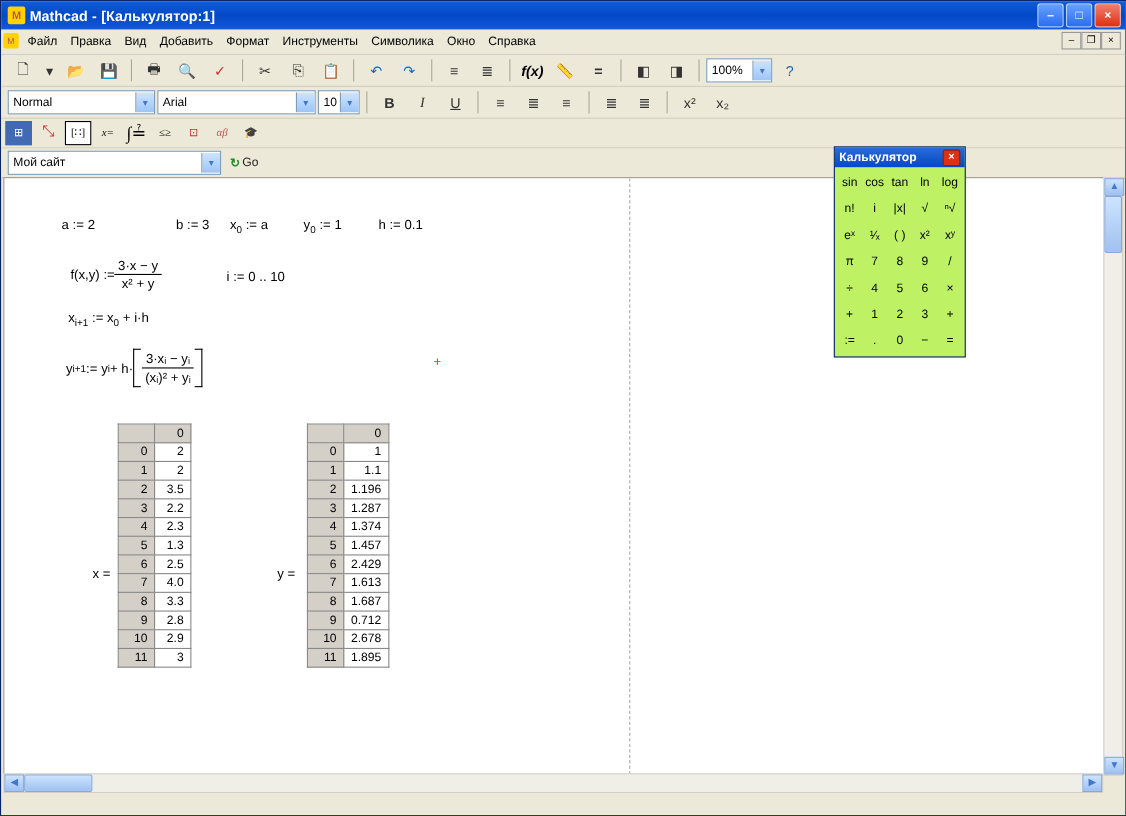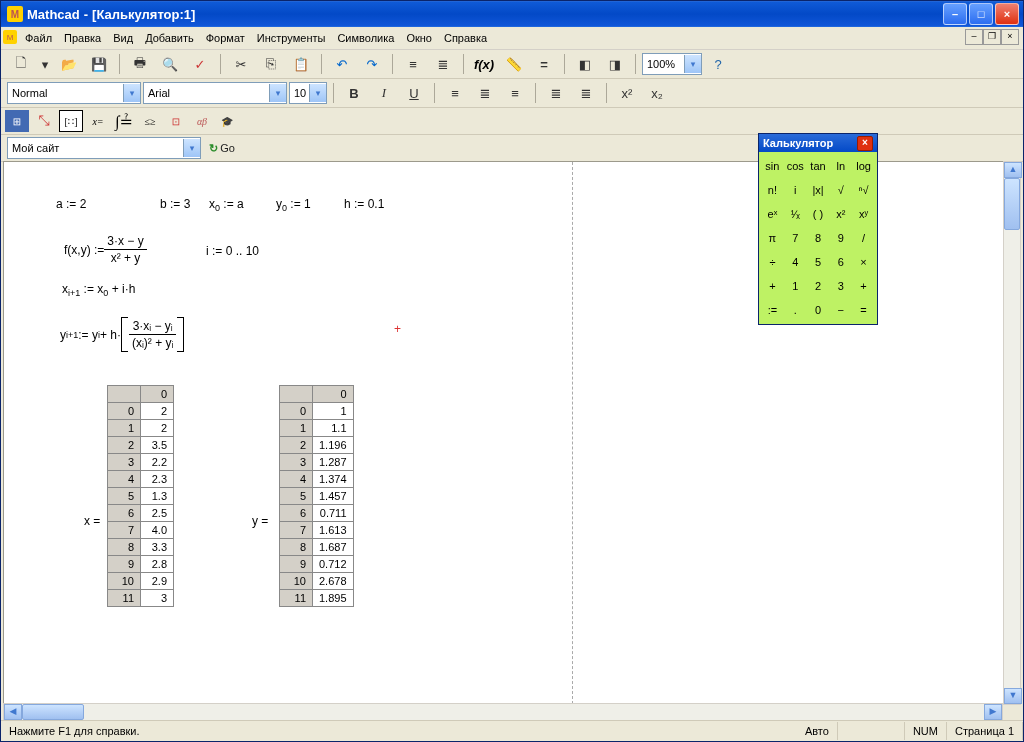--- a/index.html
+++ b/index.html
@@ -322,21 +322,21 @@
             <tr>
               <td class="idx">4</td>
               <td>1.374</td>
             </tr>
             <tr>
               <td class="idx">5</td>
               <td>1.457</td>
             </tr>
             <tr>
               <td class="idx">6</td>
-              <td>0.711</td>
+              <td>2.429</td>
             </tr>
             <tr>
               <td class="idx">7</td>
               <td>1.613</td>
             </tr>
             <tr>
               <td class="idx">8</td>
               <td>1.687</td>
             </tr>
             <tr>
@@ -408,22 +408,14 @@
         <div>3</div>
         <div>+</div>
         <div>:=</div>
         <div>.</div>
         <div>0</div>
         <div>−</div>
         <div>=</div>
       </div>
   </div>
 
-  <div class="status">
-    <div class="cell" style="border-right:none;">Нажмите F1 для справки.</div>
-    <div class="spacer"></div>
-    <div class="cell">Авто</div>
-    <div class="cell" style="min-width:50px;"></div>
-    <div class="cell">NUM</div>
-    <div class="cell">Страница 1</div>
-  </div>
 
 </div>
 
 </body></html>

